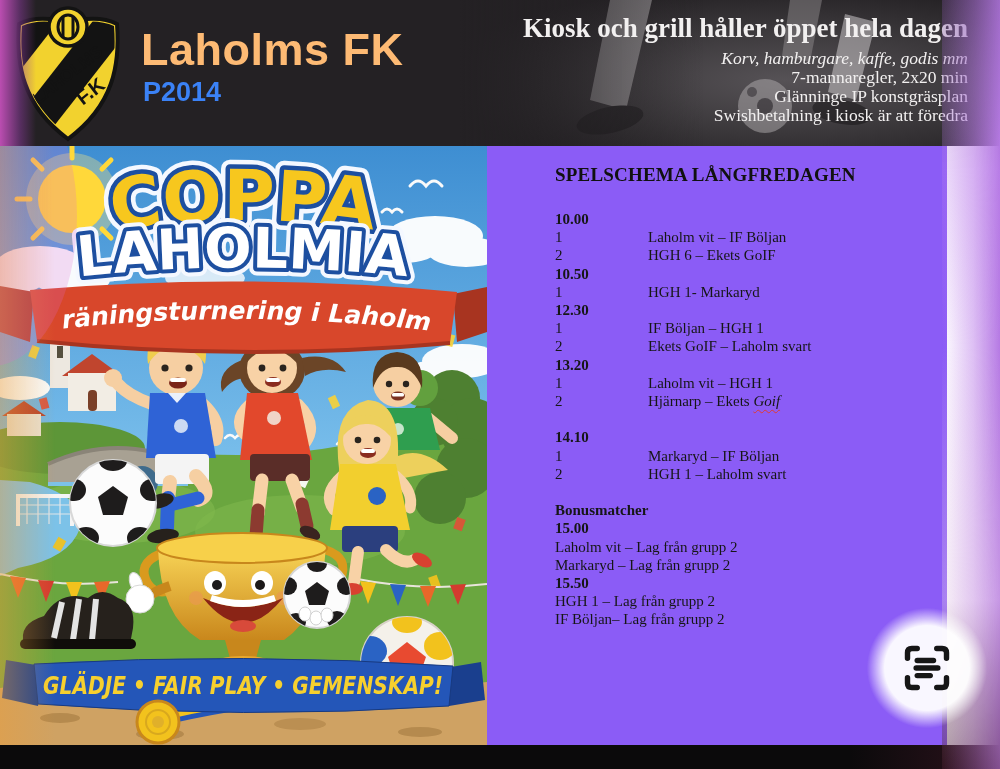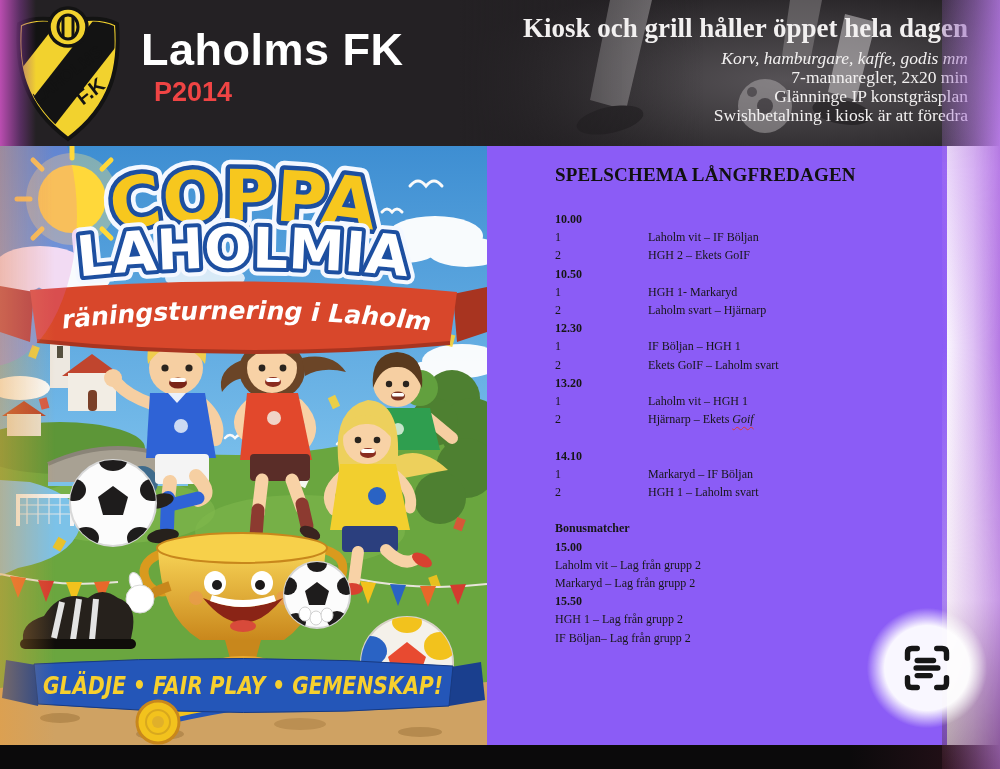--- a/index.html
+++ b/index.html
@@ -5,22 +5,22 @@
   html,body{margin:0;padding:0;}
   body{width:1000px;height:769px;position:relative;overflow:hidden;background:#fff;
        font-family:"Liberation Sans",sans-serif;}
 
   
   .header{position:absolute;left:0;top:0;width:1000px;height:146px;background:#242124;}
   .header-photo{position:absolute;right:0;top:0;width:540px;height:146px;}
   .edge-left{position:absolute;left:0;top:0;width:36px;height:146px;z-index:30;pointer-events:none;
     background:linear-gradient(to right, rgba(203,82,192,.9) 0%, rgba(142,60,160,.5) 55%, rgba(110,50,130,0) 100%);}
   .logo{position:absolute;left:13px;top:4px;width:110px;height:139px;}
-  .club-name{position:absolute;left:141px;top:24px;color:#ffffff;font-weight:bold;font-size:45px;letter-spacing:.5px;}
-  .team-name{position:absolute;left:154px;top:77px;color:#ef4444;font-weight:bold;font-size:27px;}
+  .club-name{position:absolute;left:141px;top:24px;color:#fdba74;font-weight:bold;font-size:45px;letter-spacing:.5px;}
+  .team-name{position:absolute;left:143px;top:77px;color:#3b82f6;font-weight:bold;font-size:27px;}
   .header-info{position:absolute;right:32px;top:13px;text-align:right;color:#f2f0f0;
     font-family:"Liberation Serif",serif;z-index:20;}
   .info-title{font-size:27px;font-weight:bold;margin-bottom:5px;}
   .info-line{font-size:17.5px;line-height:19px;}
   .italic{font-style:italic;}
 
   
   .edge-right{position:absolute;top:0;right:0;width:58px;height:769px;z-index:40;pointer-events:none;
     background:linear-gradient(to right, rgba(185,122,230,0) 0%, rgba(186,125,232,.5) 55%, #b67ae4 100%);}
   .edge-right-mod{position:absolute;top:0;right:0;width:58px;height:769px;z-index:41;pointer-events:none;
@@ -28,21 +28,21 @@
       rgba(230,210,245,0) 45%, rgba(235,215,230,.3) 78%, rgba(70,30,45,.45) 100%);}
 
   
   .poster{position:absolute;left:0;top:146px;width:487px;height:599px;}
 
   
   .content{position:absolute;left:487px;top:146px;width:460px;height:599px;background:#8b5cf6;}
   .schedule{position:absolute;left:68px;top:0;width:430px;color:#161616;
     font-family:"Liberation Serif",serif;}
   .sched-heading{margin-top:18px;font-size:19px;font-weight:bold;letter-spacing:.2px;color:#111;}
-  .sched-list{margin-top:24px;font-size:12px;line-height:18.2px;}
+  .sched-list{margin-top:24px;font-size:15px;line-height:18.2px;}
   .bold{font-weight:bold;}
   .mr span.fld{display:inline-block;width:93px;}
   .gap-before{margin-top:18.2px;}
   .bonus{margin-top:18.2px;}
   .misspelled{text-decoration:underline wavy #e03a2f;text-decoration-thickness:1px;text-underline-offset:3px;font-style:italic;}
 
   
   .scan-btn{position:absolute;left:867px;top:608px;width:120px;height:120px;z-index:45;border:0;padding:0;
     background:radial-gradient(circle, rgba(255,255,255,.95) 50%, rgba(255,255,255,0) 71%);
     display:flex;align-items:center;justify-content:center;cursor:pointer;}
@@ -452,27 +452,26 @@
 
 <div class="content">
   <div class="schedule">
     <div class="sched-heading">SPELSCHEMA LÅNGFREDAGEN</div>
 
     <div class="sched-list">
 
       <div class="sg">
         <div class="bold">10.00</div>
         <div class="mr"><span class="fld">1</span><span>Laholm vit – IF Böljan</span></div>
-        <div class="mr"><span class="fld">2</span><span>HGH 2 – Ekets GoIF</span></div>
+        <div class="mr"><span class="fld">2</span><span>HGH 6 – Ekets GoIF</span></div>
       </div>
 
       <div class="sg">
         <div class="bold">10.50</div>
         <div class="mr"><span class="fld">1</span><span>HGH 1- Markaryd</span></div>
-        <div class="mr"><span class="fld">2</span><span>Laholm svart – Hjärnarp</span></div>
       </div>
 
 
       <div class="sg">
         <div class="bold">12.30</div>
         <div class="mr"><span class="fld">1</span><span>IF Böljan – HGH 1</span></div>
         <div class="mr"><span class="fld">2</span><span>Ekets GoIF – Laholm svart</span></div>
       </div>
 
       <div class="sg">

